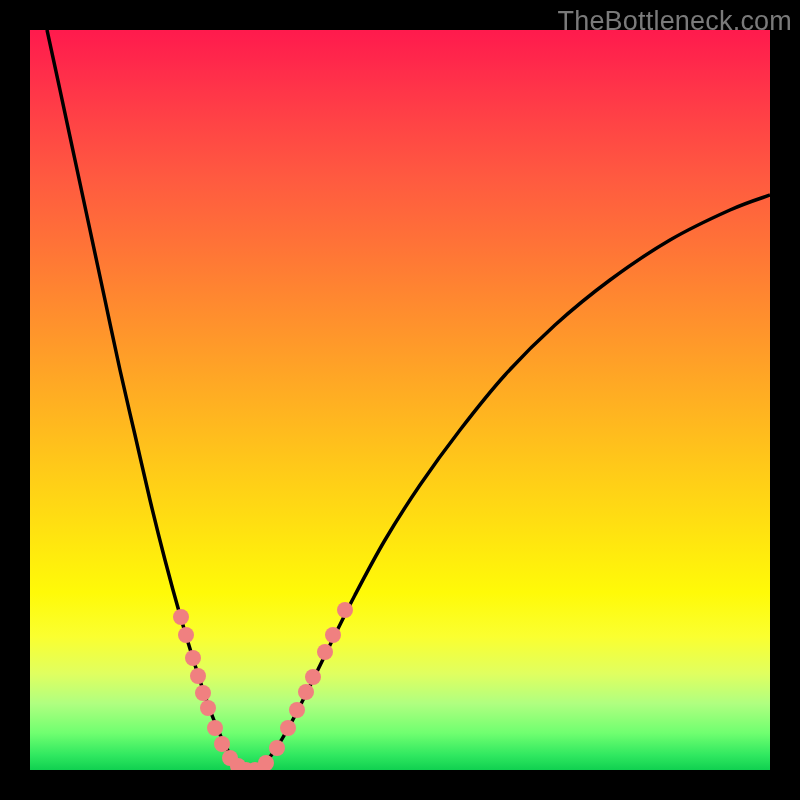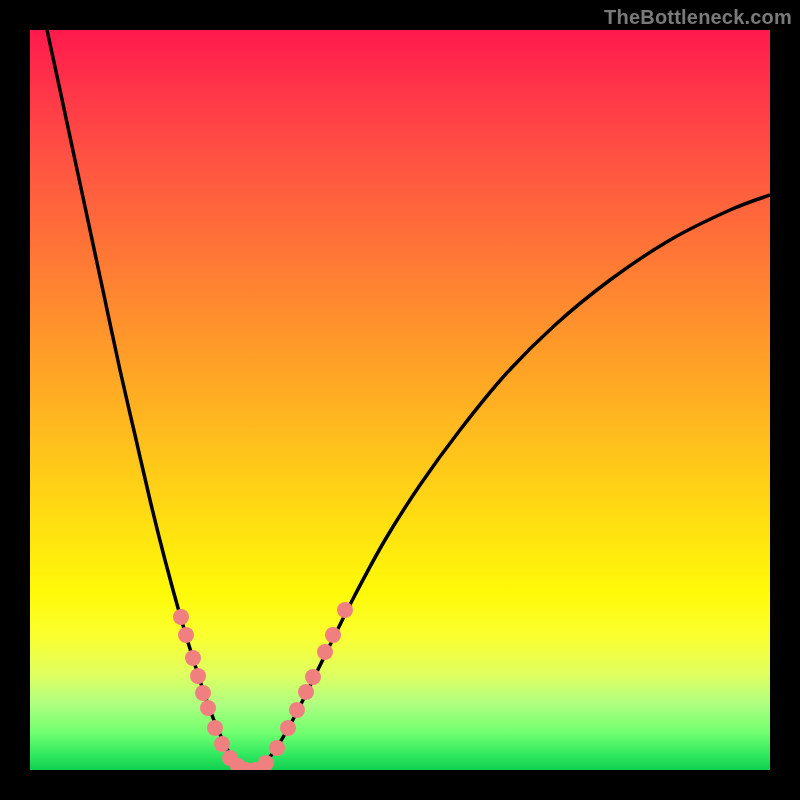--- a/index.html
+++ b/index.html
@@ -35,22 +35,22 @@
         #70ff70 95%,
         #30e860 98%,
         #10d050 100%
       );
     }
     .watermark {
       position: absolute;
       top: 6px;
       right: 8px;
       color: #7a7a7a;
-      font-size: 20px;
-      font-weight: 700;
+      font-size: 27px;
+      font-weight: 400;
       letter-spacing: 0.2px;
     }
     .curves {
       position: absolute;
       left: 0;
       top: 0;
       width: 740px;
       height: 740px;
     }
   </style>

